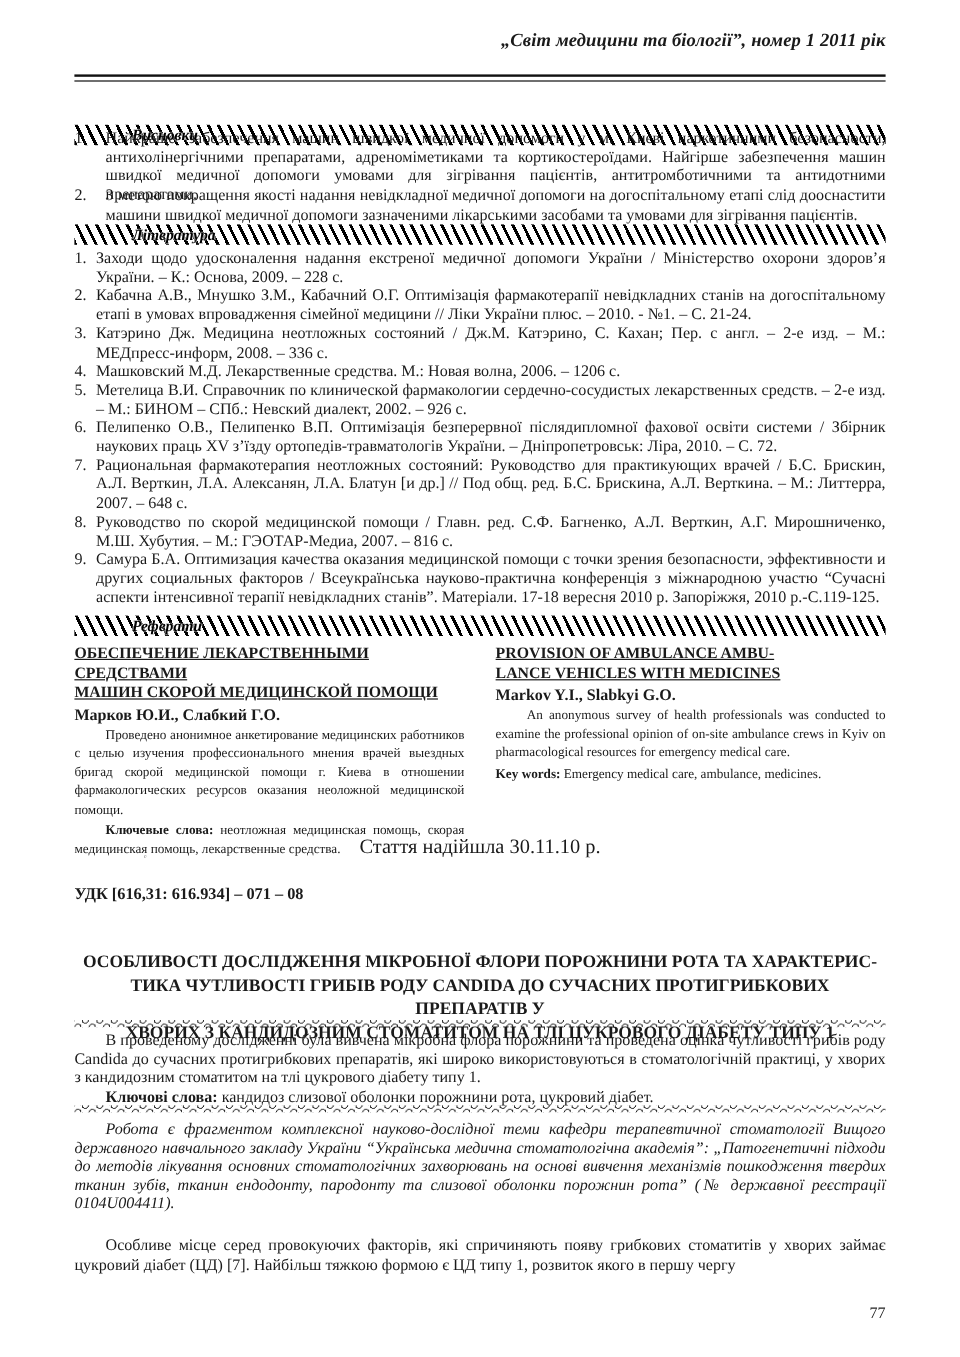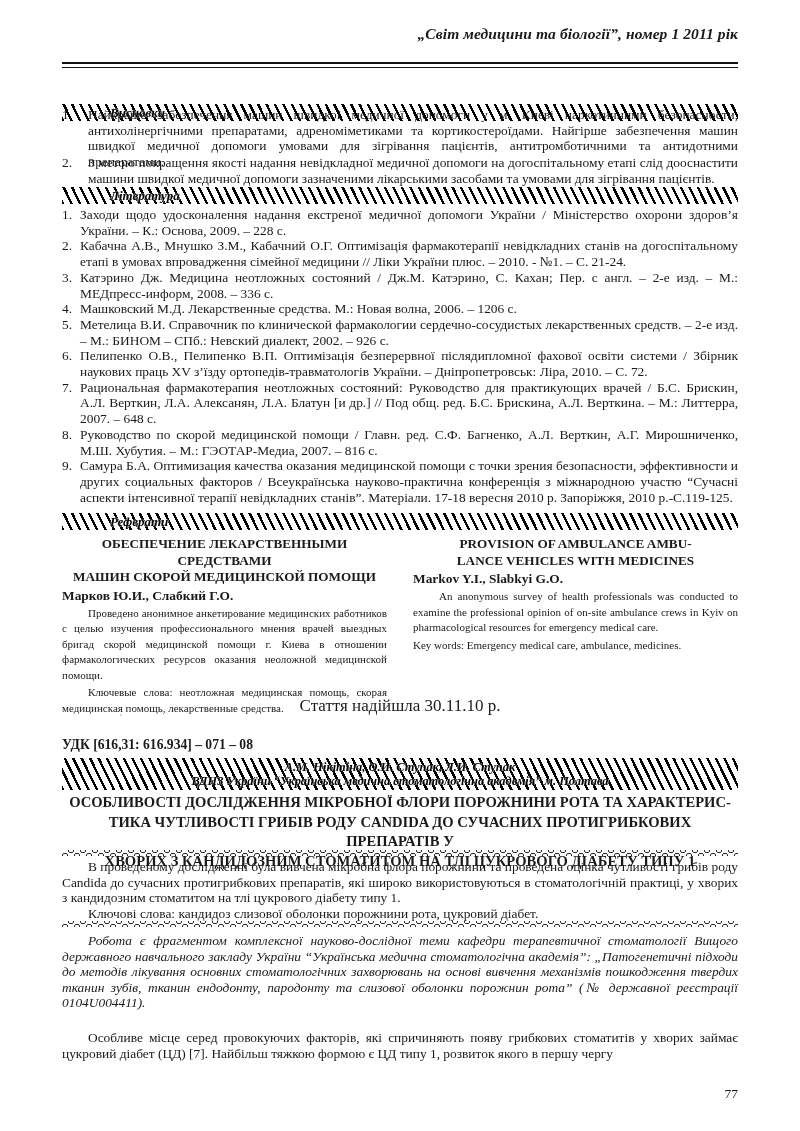--- a/index.html
+++ b/index.html
@@ -141,41 +141,41 @@
   
   .cols {
     position: absolute;
     left: 62px;
     width: 676px;
     display: flex;
     gap: 26px;
   }
   .col { width: 325px; }
   .col .title {
-    text-align: center;
     font-weight: bold;
     font-size: 13.2px;
     line-height: 16.5px;
     text-transform: uppercase;
+    text-decoration: underline;
   }
   .col .authors {
     text-align: left;
     font-weight: bold;
     font-size: 13.4px;
     line-height: 17px;
     margin-top: 1px;
   }
   .col p.abs {
     margin: 2px 0 0 0;
     font-size: 11px;
     line-height: 15.6px;
     text-align: justify;
   }
   .col p.abs.indent { text-indent: 26px; }
-  .kw { font-weight: normal; }
+  .kw { font-weight: bold; }
 
   .received {
     position: absolute;
     left: 62px;
     width: 676px;
     text-align: center;
     font-size: 17px;
   }
   .speck {
     position: absolute;
@@ -321,26 +321,20 @@
       <p class="abs indent">An anonymous survey of health professionals was conducted to examine the professional opinion of on-site ambulance crews in Kyiv on pharmacological resources for emergency medical care.</p>
       <p class="abs"><span class="kw">Key words:</span><span> Emergency medical care, ambulance, medicines.</span></p>
     </div>
   </div>
 
   <div class="received" style="top:696px;">Стаття надійшла 30.11.10 р.</div>
   <div class="speck" style="left:120px; top:712px;">е</div>
 
   <div class="udk" style="top:737px;">УДК [616,31: 616.934] – 071 – 08</div>
 
-  <div class="block" style="top:758px;">
-    <div class="hatch hatch-tall">
-      <span class="line1">А.М. Нікітіна, О.И. Ступак, Л.И. Ступак</span>
-      <span class="line2">ВДНЗ України “Українська медична стоматологічна академія” м. Полтава</span>
-    </div>
-  </div>
 
   <div class="art-title" style="top:793px;">
     <div>ОСОБЛИВОСТІ ДОСЛІДЖЕННЯ МІКРОБНОЇ ФЛОРИ ПОРОЖНИНИ РОТА ТА ХАРАКТЕРИС-</div>
     <div>ТИКА ЧУТЛИВОСТІ ГРИБІВ РОДУ CANDIDA ДО СУЧАСНИХ ПРОТИГРИБКОВИХ ПРЕПАРАТІВ У</div>
     <div>ХВОРИХ З КАНДИДОЗНИМ СТОМАТИТОМ НА ТЛІ ЦУКРОВОГО ДІАБЕТУ ТИПУ 1</div>
   </div>
 
   <div class="wavy" style="top:850px;"></div>
 
   <div class="block" style="top:859px;">

